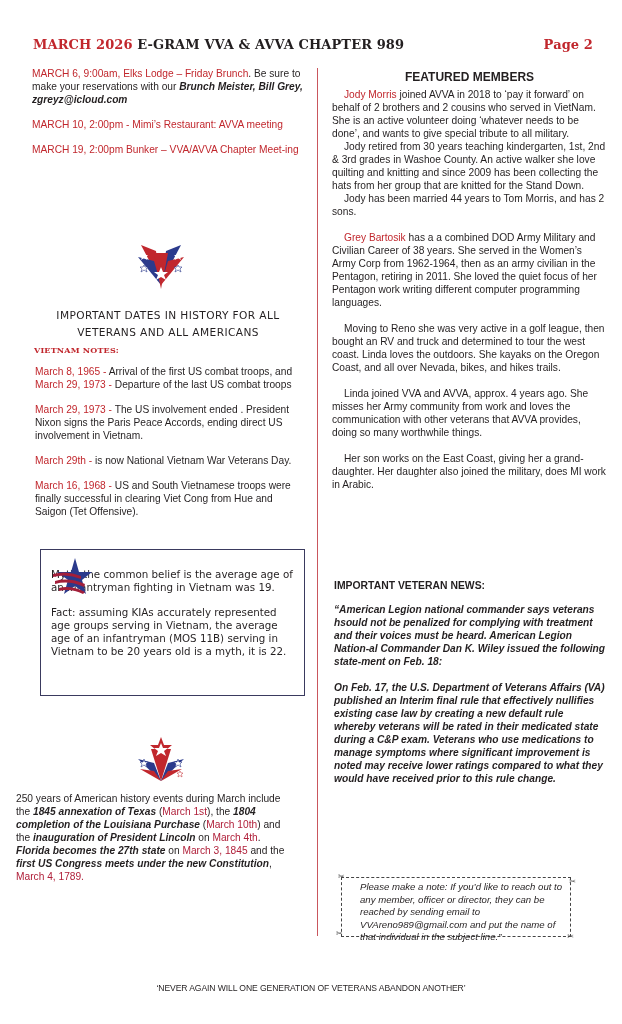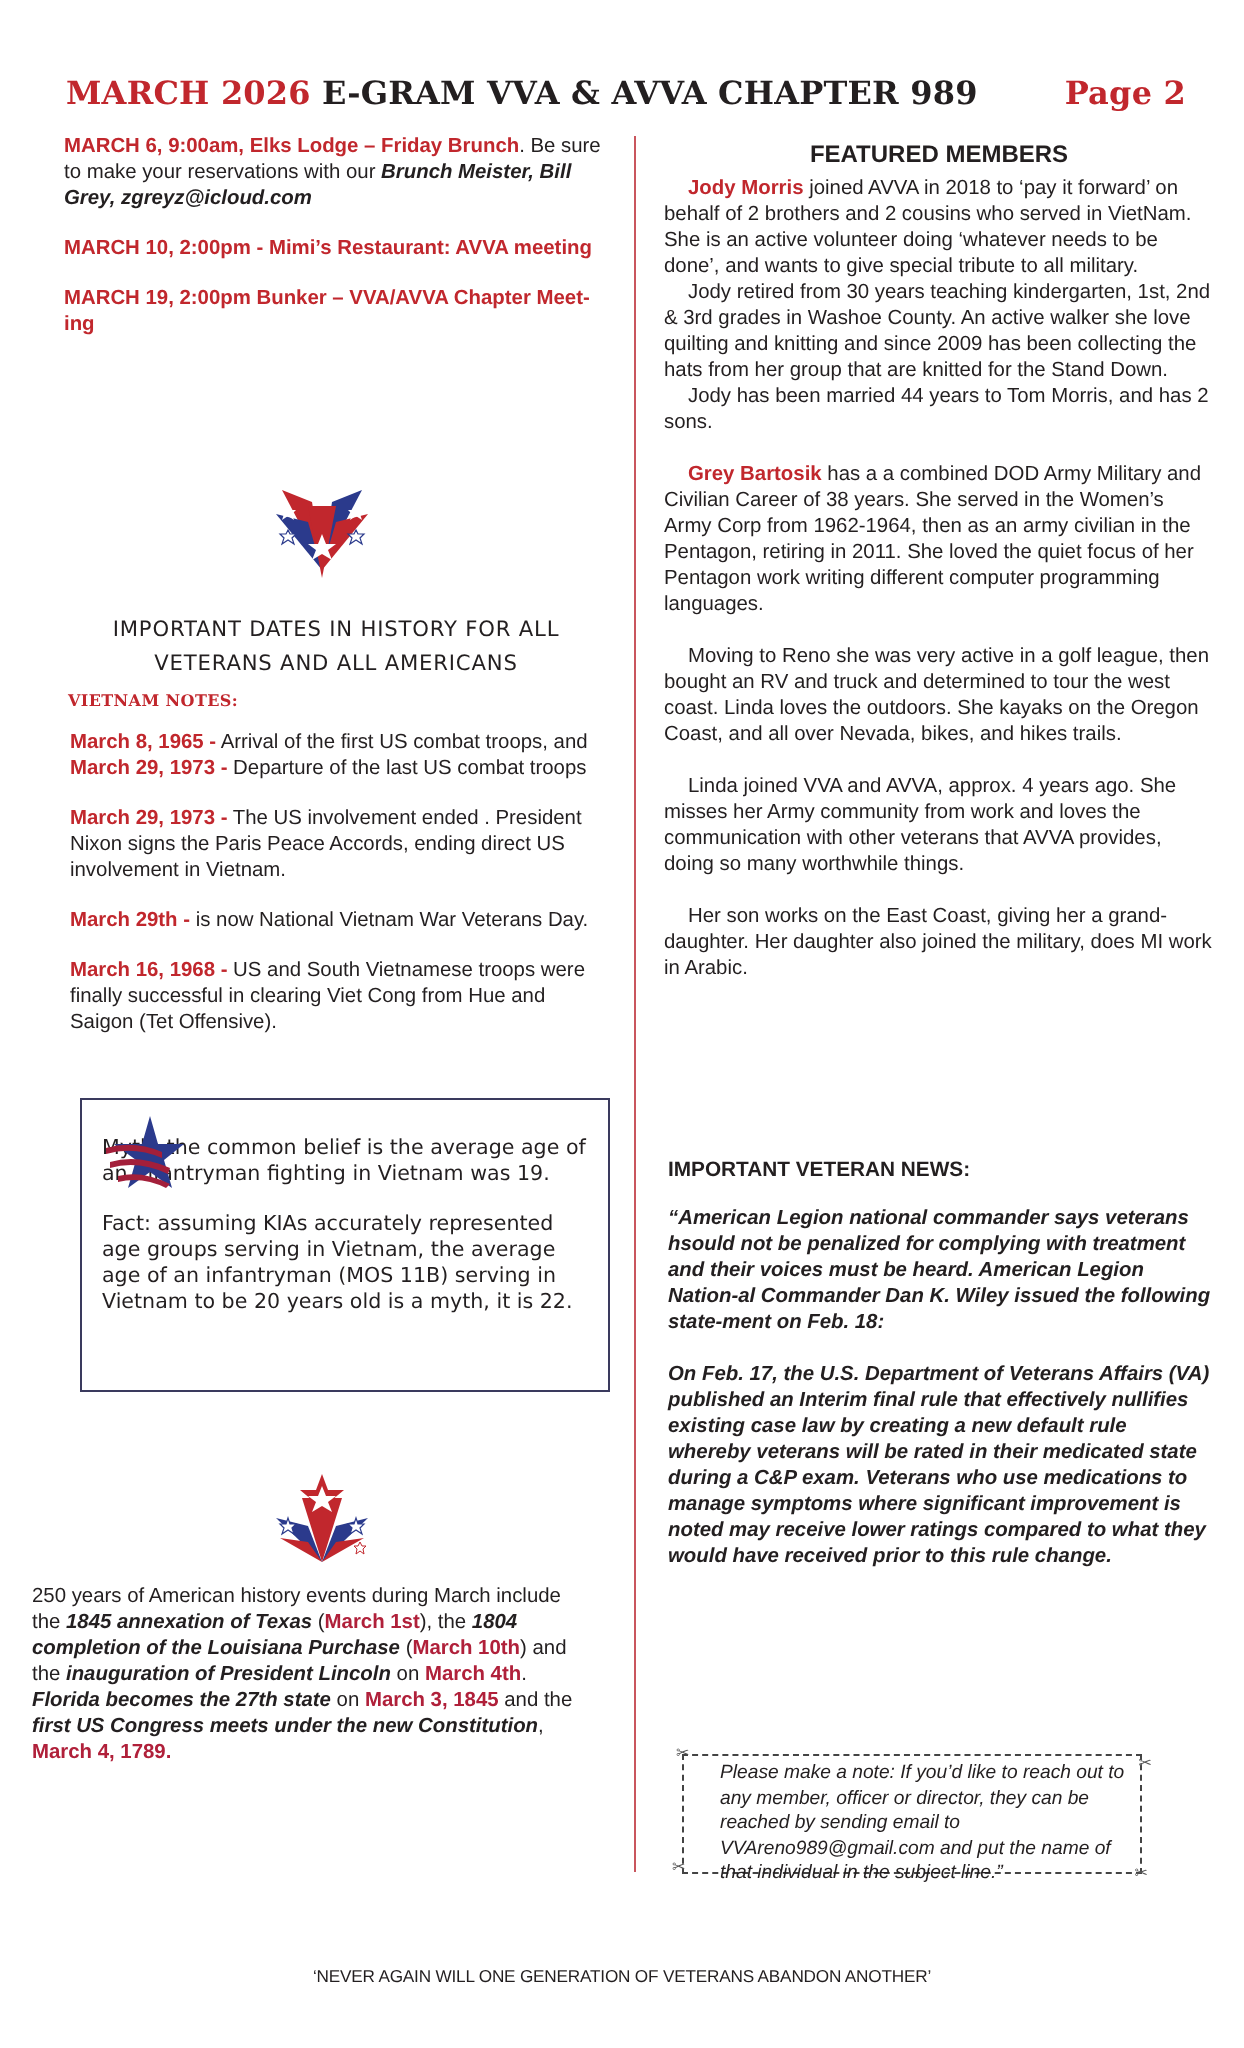--- a/index.html
+++ b/index.html
@@ -1,31 +1,31 @@
 <!DOCTYPE html>
 <html><head>
 <meta charset="utf-8">
 <style>
   * { margin:0; padding:0; box-sizing:border-box; }
   html, body { width:622px; height:1024px; background:#ffffff; overflow:hidden; }
   body { position:relative; font-family:"Liberation Sans", sans-serif; color:#231f20; }
 
-  .hdr { position:absolute; top:37px; left:33px; width:560px; height:16px; font-family:"DejaVu Serif", serif; font-weight:bold; font-size:16px; letter-spacing:0.1px; }
+  .hdr { position:absolute; top:37px; left:33px; width:560px; height:16px; font-family:"DejaVu Serif", serif; font-weight:bold; font-size:13px; letter-spacing:0.1px; }
   .hdr .red { color:#c1272d; }
   .hdr .blk { color:#231f20; }
   .hdr .page { position:absolute; right:0; top:0; color:#c1272d; }
 
   .divider { position:absolute; left:317px; top:68px; width:1px; height:868px; background:#c9565d; }
 
   .col-left { position:absolute; left:32px; top:67px; width:272px; }
   .col-right { position:absolute; left:332px; top:67px; width:275px; }
 
   .sec-title { color:#c1272d; font-weight:bold; font-size:12.5px; margin-bottom:12px; }
   .evt { font-size:10.2px; line-height:13px; margin-bottom:12px; }
-  .red-b { color:#c1272d; font-weight:bold;text-align:center; }
+  .red-b { color:#c1272d; font-weight:normal;text-align:center; }
   .bi { font-weight:bold; font-style:italic; }
   .dates-title { text-align:center; font-family:"DejaVu Sans", sans-serif; font-size:10.6px; letter-spacing:0.4px; line-height:17px; color:#231f20; margin:12px 0 4px; }
   .vn-notes { font-family:"DejaVu Serif", serif; font-weight:bold; font-size:8px; color:#c1272d; margin:2px 0 10px 2px; letter-spacing:0.2px; }
   .dt { font-size:10.2px; line-height:13px; margin-bottom:12px; padding-left:3px; }
 
   .myth-box { position:absolute; left:40px; top:549px; width:265px; height:147px; border:1.5px solid #3a3a5e; padding:6px 8px 0 10px; font-family:"DejaVu Sans", sans-serif; }
   .myth-q { color:#c1272d; font-size:10.6px; line-height:13px; margin-left:42px; text-align:center; padding-right:8px; margin-top:2px; }
   .myth-star { position:absolute; left:10px; top:6px; }
   .myth-p { font-size:10.3px; line-height:13px; margin-top:12px; color:#231f20; }
 

